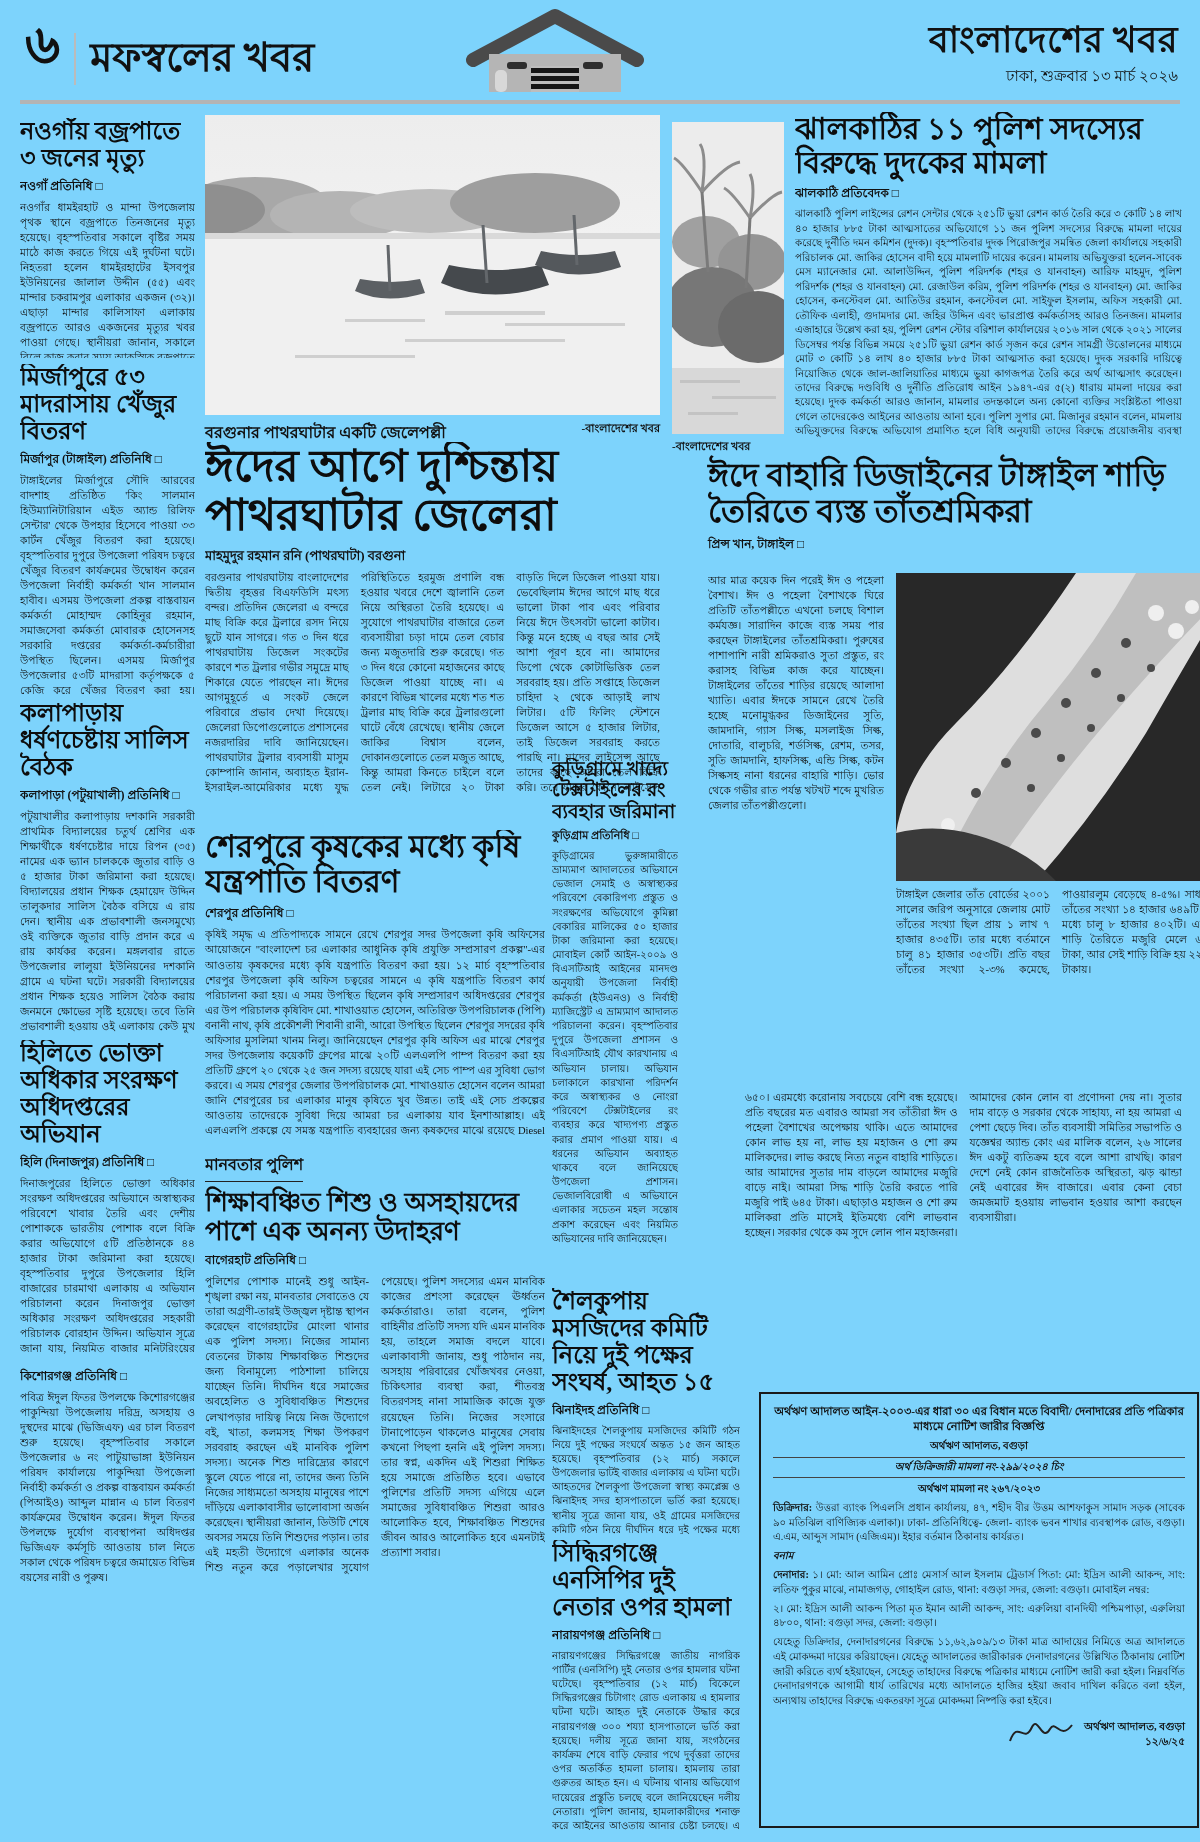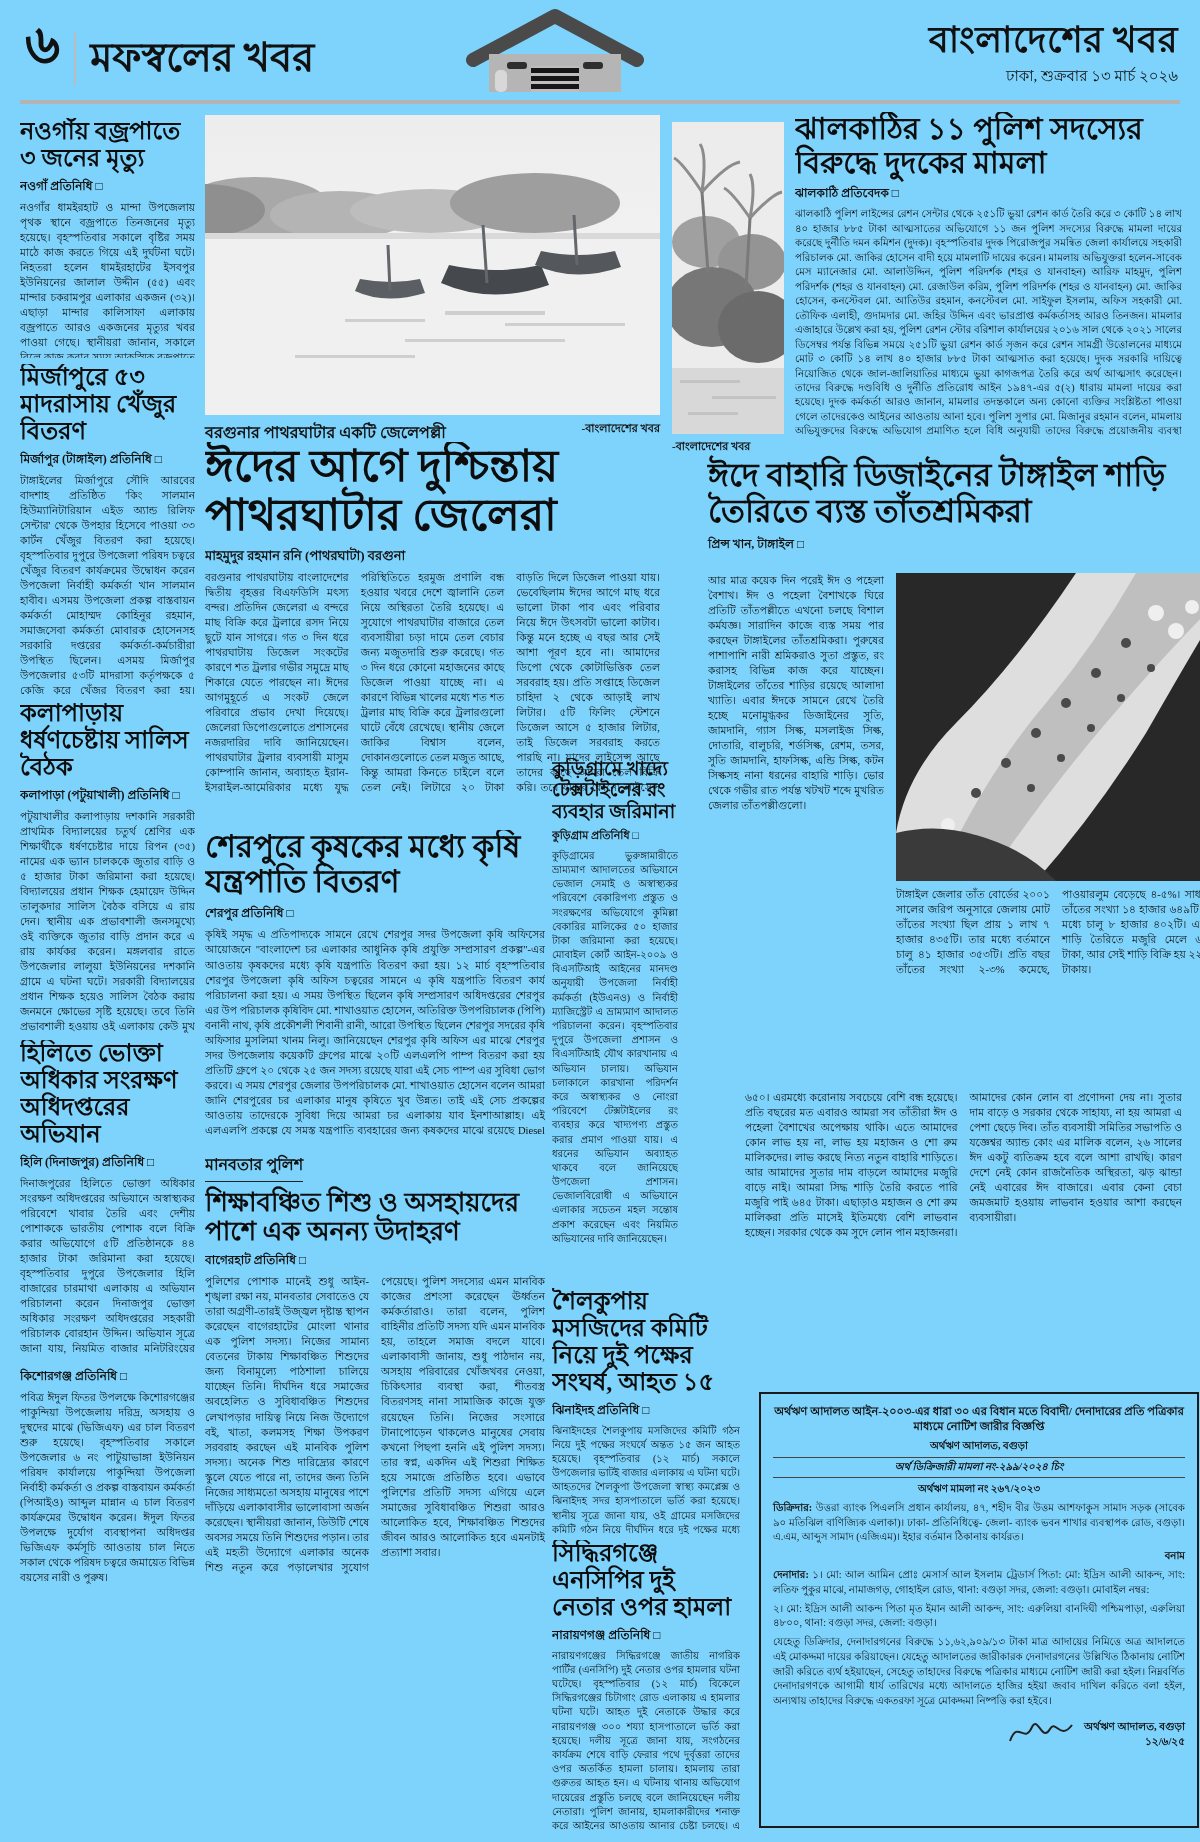--- a/index.html
+++ b/index.html
@@ -28,21 +28,21 @@
   .kicker{font-size:16px;font-weight:bold;border-bottom:1.5px solid #222;display:inline-block;
           padding-bottom:2px;margin-bottom:6px;}
   
   .notice{border:2px solid #1a1a1a;padding:10px 12px;font-size:10.2px;line-height:1.45;}
   .notice .t{font-weight:bold;text-align:center;font-size:11.3px;line-height:1.35;}
   .notice .c{text-align:center;font-weight:bold;margin-top:4px;}
   .notice .case{text-align:center;font-weight:bold;border-top:1px solid #444;border-bottom:1px solid #444;
                 padding:2px 0;margin-top:4px;font-style:italic;}
   .notice .lbl{font-weight:bold;}
   .notice p{text-align:justify;margin-top:4px;}
-  .notice .vs{text-align:right;font-weight:bold;margin:4px 0;}
+  .notice .vs{text-align:left;font-weight:bold;margin:4px 0;font-style:italic;}
   .sig{ text-align:right;font-weight:bold;font-size:10.5px;}
 </style>
 </head>
 <body>
 
 <div class="page">
 
   <div class="abs" style="left:25px;top:18px;">
     <span class="pageno">৬</span><span class="vr"></span><span class="section-title">মফস্বলের খবর</span>
   </div>

